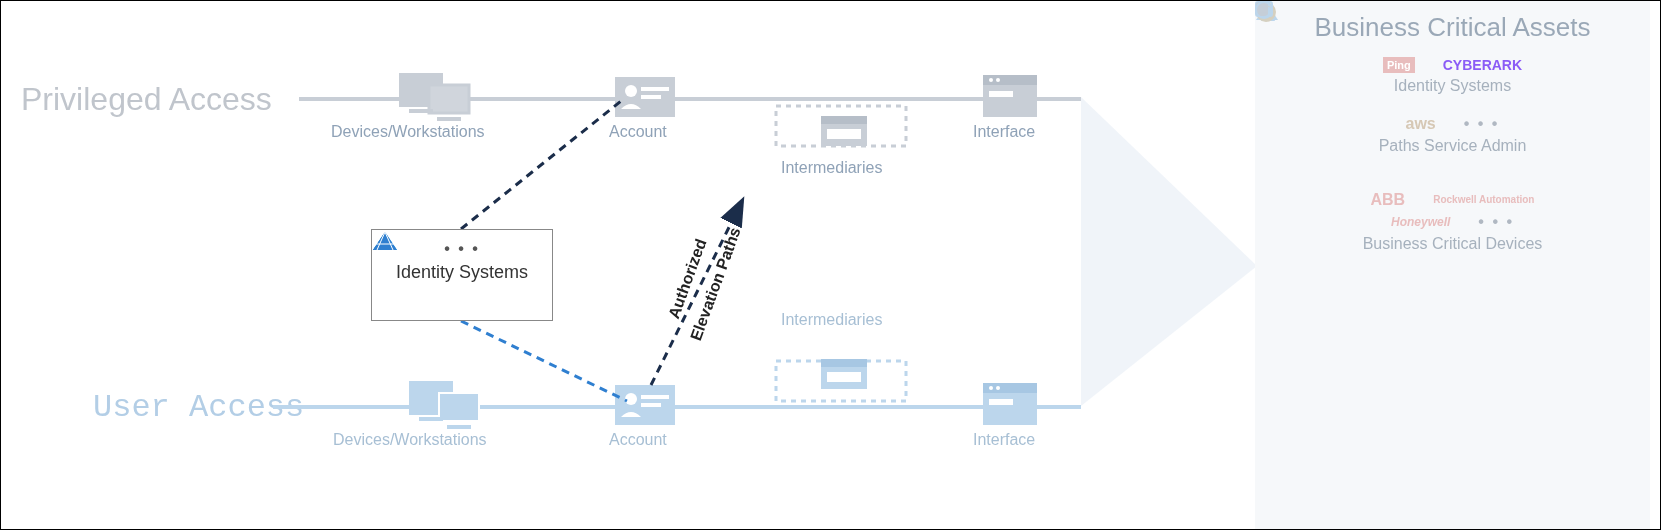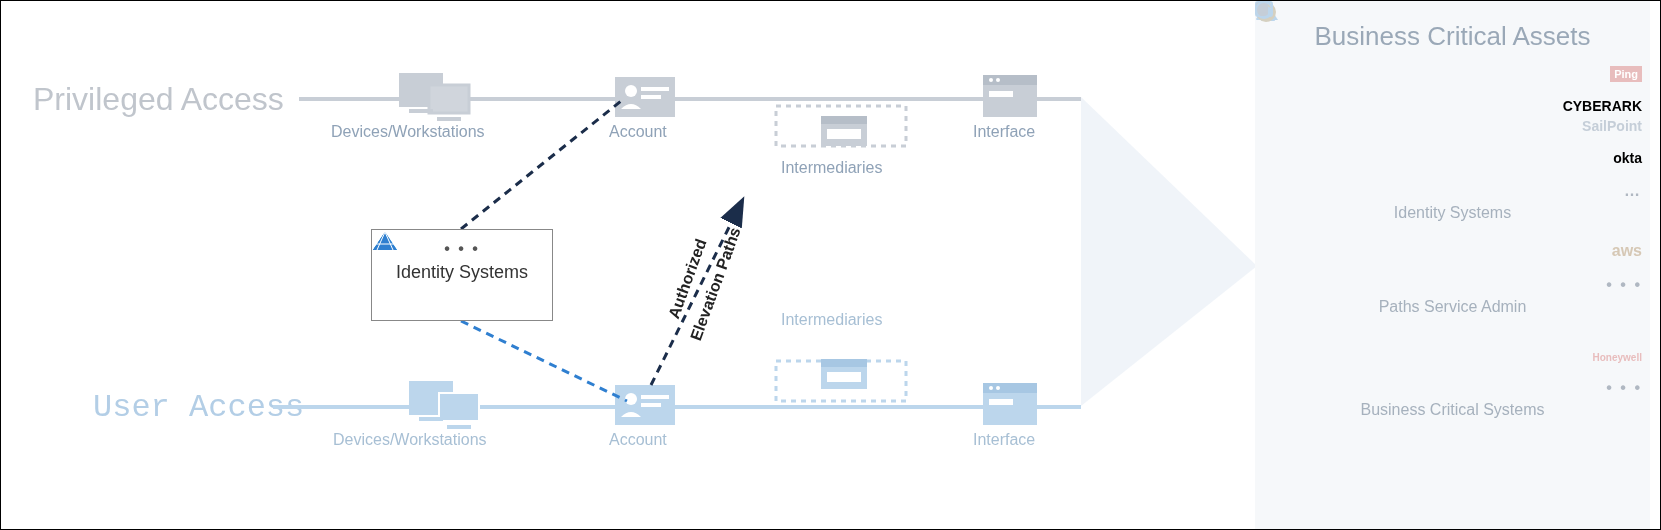--- a/index.html
+++ b/index.html
@@ -52,44 +52,43 @@
   }
   .assets-panel{
     position:absolute;
     right:10px;
     top:0;
     width:395px;
     height:100%;
     background:#f6f8fa;
     text-align:center;
     box-sizing:border-box;
-    padding:20px 8px;
+    padding:11px 8px;
   }
   .assets-title{
     color:#9aa8b7;
     font-size:26px;
     font-weight:400;
   }
   .assets-sub{
     color:#a8b2bd;
     font-style:italic;
     font-size:14px;
     margin-top:2px;
   }
   .asset-group{
     margin-top:14px;
   }
   .asset-row{
     display:flex;
     justify-content:center;
-    align-items:flex-end;
-    gap:16px;
+    align-items:center;
+    gap:28px;
     flex-wrap:wrap;
     margin-bottom:4px;
-    flex-direction:column;
   }
   .asset-brand{
     font-size:14px;
     font-weight:600;
     color:#c5ced8;
   }
   .asset-group-label{
     color:#a6b1bd;
     font-size:16px;
     margin-top:4px;
@@ -102,26 +101,26 @@
     transform:rotate(-70deg);
     transform-origin:left top;
     white-space:nowrap;
   }
   .ellipsis{
     color:#b0b8c2;
     font-weight:700;
     letter-spacing:2px;
   }
   .brand-red{color:#e8bdbd;}
-  .brand-blue{color:#000000;}
+  .brand-blue{color:#8b5cf6;}
 </style>
 </head>
 <body>
 
-<div class="row-title-priv" style="left:32px;top:80px;">Privileged Access</div>
+<div class="row-title-priv" style="left:20px;top:80px;">Privileged Access</div>
 <div class="row-title-user" style="left:92px;top:388px;font-family:Liberation Mono, monospace;">User Access</div>
 
 <svg width="1661" height="530">
 
   <polygon points="1080,96 1256,265 1080,405" fill="#eef3f8" opacity="0.9"></polygon>
 
   <line x1="298" y1="98" x2="1080" y2="98" stroke="#c8ced6" stroke-width="4"></line>
 
   <line x1="272" y1="406" x2="1080" y2="406" stroke="#bcd6ec" stroke-width="4"></line>
 
@@ -236,56 +235,55 @@
   <div class="assets-title">Business Critical Assets</div>
 
   <div class="asset-group">
     <div class="asset-row">
       <svg width="24" height="22">
           <polygon points="12,2 23,19 1,19" fill="#bcd6ec"></polygon>
         </svg>
       <span class="asset-brand brand-red" style="background:#e8bdbd;color:#fff;padding:2px 4px;font-size:11px;">Ping</span>
       <span class="asset-brand brand-blue">CYBERARK</span>
     </div>
-    <div class="asset-row">
-      <svg width="22" height="20">
-          <polygon points="11,2 21,18 1,18" fill="#bcd6ec"></polygon>
-        </svg>
-      <span class="asset-brand">SailPoint</span>
-      <span class="asset-brand brand-blue">okta</span>
-      <span class="ellipsis">…</span>
-    </div>
     <div class="asset-group-label">Identity Systems</div>
   </div>
 
   <div class="asset-group" style="margin-top:20px;">
     <div class="asset-row">
       <svg width="26" height="24">
           <polygon points="6,20 14,3 20,20" fill="#bcd6ec"></polygon>
         </svg>
       <span class="asset-brand" style="color:#d6c8b5;font-size:16px;">aws</span>
       <svg width="22" height="22">
           <circle cx="11" cy="11" r="8" fill="none" stroke="#d5d0c0" stroke-width="4"></circle>
         </svg>
       <span class="ellipsis">• • •</span>
     </div>
     <div class="asset-group-label">Paths Service Admin</div>
   </div>
 
   <div class="asset-group" style="margin-top:36px;">
+    <div class="asset-row">
+      <svg width="18" height="16">
+          <polygon points="9,1 17,6 9,15 1,6" fill="none" stroke="#bcd6ec" stroke-width="2"></polygon>
+        </svg>
+      <span class="asset-brand brand-red" style="font-size:16px;">ABB</span>
+      <span class="asset-brand brand-red" style="font-size:10px;line-height:1;">Rockwell Automation</span>
+    </div>
     <div class="asset-row">
       <svg width="18" height="16">
           <rect x="1" y="1" width="16" height="14" rx="2" fill="none" stroke="#bcd6ec" stroke-width="2"></rect>
         </svg>
       <svg width="14" height="16">
           <ellipse cx="7" cy="3" rx="6" ry="2" fill="#c5ced8"></ellipse>
           <rect x="1" y="3" width="12" height="10" fill="#c5ced8"></rect>
           <ellipse cx="7" cy="13" rx="6" ry="2" fill="#c5ced8"></ellipse>
         </svg>
-      <span class="asset-brand brand-red" style="font-size:10px;">Honeywell</span>
+      <span class="asset-brand brand-red" style="font-size:12px;font-style:italic;">Honeywell</span>
       <svg width="18" height="18">
           <circle cx="9" cy="9" r="8" fill="none" stroke="#bcd6ec" stroke-width="2"></circle>
         </svg>
       <span class="ellipsis">• • •</span>
     </div>
-    <div class="asset-group-label">Business Critical Systems</div>
+    <div class="asset-group-label">Business Critical Devices</div>
   </div>
 </div>
 
 </body></html>

